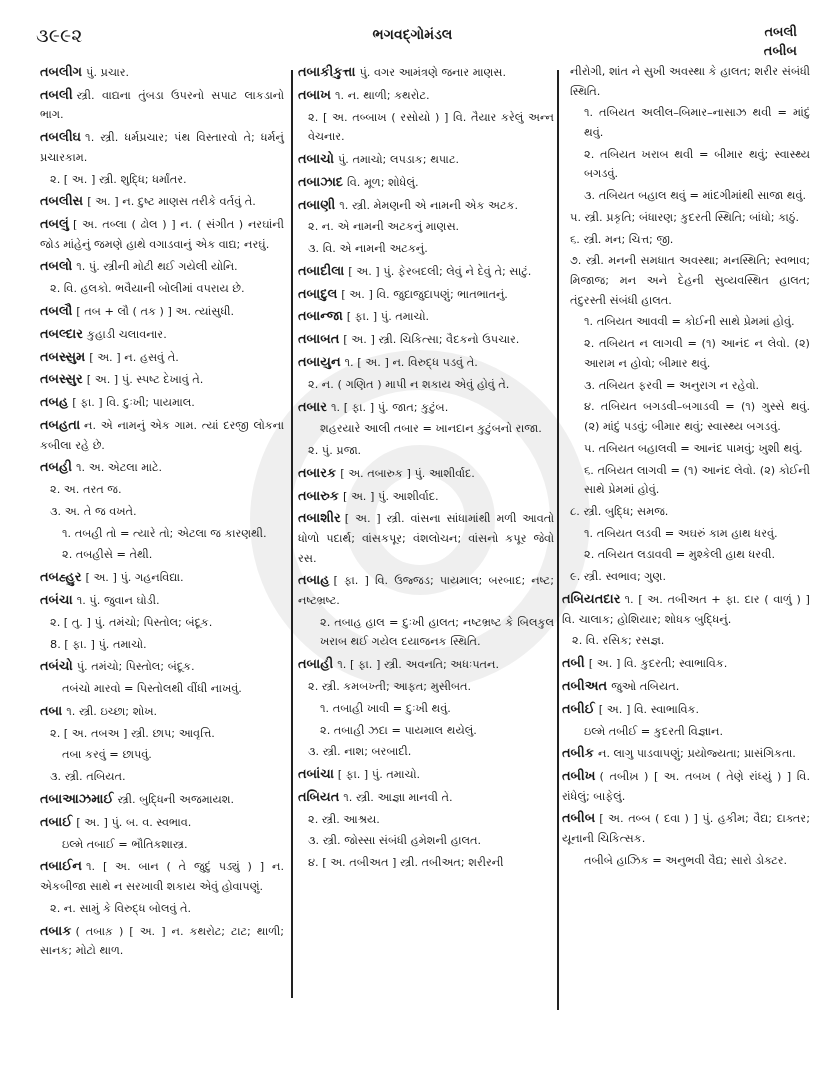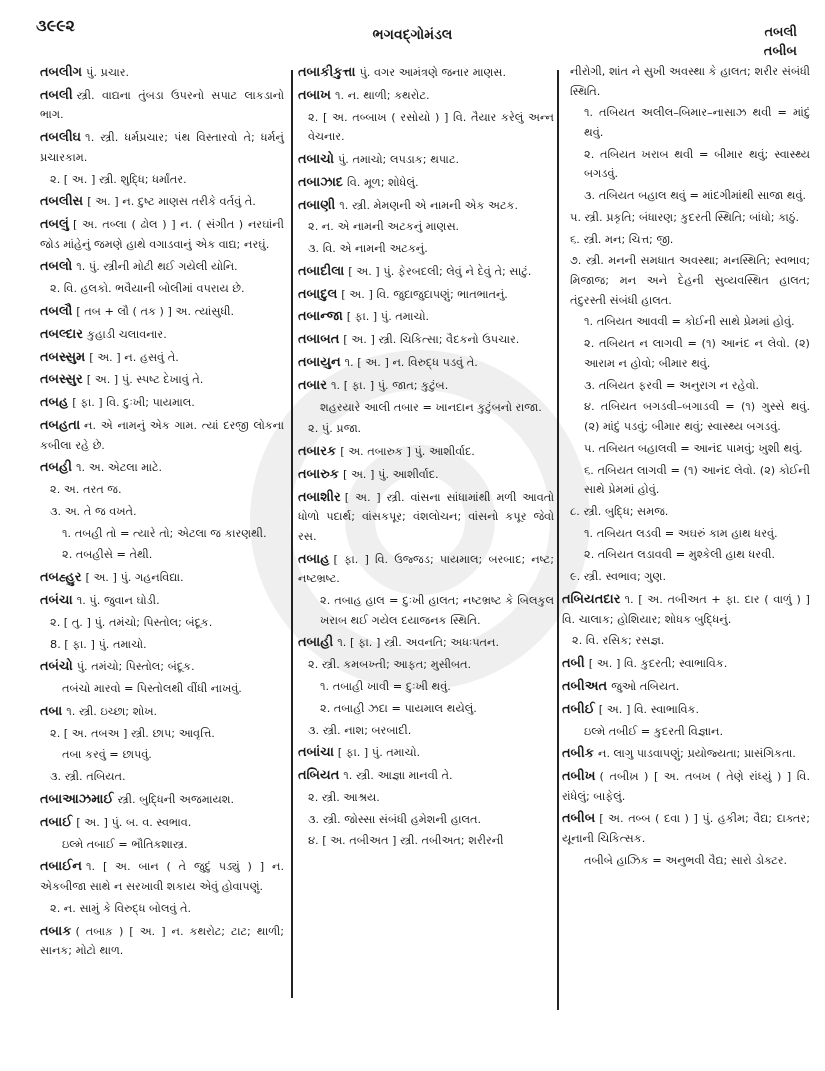--- a/index.html
+++ b/index.html
@@ -6,21 +6,21 @@
   body {
     width: 825px; height: 1071px; overflow: hidden; position: relative;
     font-family: "DejaVu Sans", "Liberation Sans", sans-serif;
     color: #1a1a1a;
   }
   .watermark {
     position: absolute; left: 250px; top: 240px; width: 340px; height: 560px;
     pointer-events: none; opacity: 0.06;
   }
   .header { position: absolute; top: 0; left: 0; width: 825px; height: 62px; }
-  .page-number { position: absolute; left: 36px; top: 16px; font-size: 16px; font-weight: bold; }
+  .page-number { position: absolute; left: 36px; top: 24px; font-size: 19px; font-weight: normal; }
   .running-title { position: absolute; left: 0; width: 825px; text-align: center; top: 26px; font-size: 14px; font-weight: bold; }
   .guide-words { position: absolute; right: 28px; top: 22px; text-align: right; font-size: 13px; font-weight: bold; line-height: 19px; }
   .columns { position: absolute; top: 62px; left: 40px; width: 770px; height: 990px; }
   .col { position: absolute; top: 0; height: 985px; font-size: 11.3px; line-height: 19.6px; }
   .col-1 { left: 0; width: 244px; }
   .col-2 { left: 258px; width: 256px; }
   .col-3 { left: 522px; width: 248px; }
   .divider { position: absolute; top: 70px; width: 1.5px; background: #222; }
   .divider-1 { left: 291px; height: 928px; }
   .divider-2 { left: 557px; height: 940px; }
@@ -96,20 +96,21 @@
       <div class="entry"><span class="hw">તબાચો</span><span class="body-text">પું. તમાચો; લપડાક; થપાટ.</span></div>
       <div class="entry"><span class="hw">તબાઝાદ</span><span class="body-text">વિ. મૂળ; શોધેલું.</span></div>
       <div class="entry"><span class="hw">તબાણી</span><span class="body-text">૧. સ્ત્રી. મેમણની એ નામની એક અટક.</span></div>
       <div class="entry sub"><span class="body-text">૨. ન. એ નામની અટકનું માણસ.</span></div>
       <div class="entry sub"><span class="body-text">૩. વિ. એ નામની અટકનું.</span></div>
       <div class="entry"><span class="hw">તબાદીલા</span><span class="body-text">[ અ. ] પું. ફેરબદલી; લેવું ને દેવું તે; સાટું.</span></div>
       <div class="entry"><span class="hw">તબાદુલ</span><span class="body-text">[ અ. ] વિ. જુદાજુદાપણું; ભાતભાતનું.</span></div>
       <div class="entry"><span class="hw">તબાન્જા</span><span class="body-text">[ ફા. ] પું. તમાચો.</span></div>
       <div class="entry"><span class="hw">તબાબત</span><span class="body-text">[ અ. ] સ્ત્રી. ચિકિત્સા; વૈદકનો ઉપચાર.</span></div>
       <div class="entry"><span class="hw">તબાયુન</span><span class="body-text">૧. [ અ. ] ન. વિરુદ્ધ પડવું તે.</span></div>
+      <div class="entry sub"><span class="body-text">૨. ન. ( ગણિત ) માપી ન શકાય એવું હોવું તે.</span></div>
       <div class="entry"><span class="hw">તબાર</span><span class="body-text">૧. [ ફા. ] પું. જાત; કુટુંબ.</span></div>
       <div class="entry sub2"><span class="body-text">શહરયારે આલી તબાર = ખાનદાન કુટુંબનો રાજા.</span></div>
       <div class="entry sub"><span class="body-text">૨. પું. પ્રજા.</span></div>
       <div class="entry"><span class="hw">તબારક</span><span class="body-text">[ અ. તબારુક ] પું. આશીર્વાદ.</span></div>
       <div class="entry"><span class="hw">તબારુક</span><span class="body-text">[ અ. ] પું. આશીર્વાદ.</span></div>
       <div class="entry"><span class="hw">તબાશીર</span><span class="body-text">[ અ. ] સ્ત્રી. વાંસના સાંધામાંથી મળી આવતો ધોળો પદાર્થ; વાંસકપૂર; વંશલોચન; વાંસનો કપૂર જેવો રસ.</span></div>
       <div class="entry"><span class="hw">તબાહ</span><span class="body-text">[ ફા. ] વિ. ઉજ્જડ; પાયમાલ; બરબાદ; નષ્ટ; નષ્ટભ્રષ્ટ.</span></div>
       <div class="entry sub2"><span class="body-text">૨. તબાહ હાલ = દુઃખી હાલત; નષ્ટભ્રષ્ટ કે બિલકુલ ખરાબ થઈ ગયેલ દયાજનક સ્થિતિ.</span></div>
       <div class="entry"><span class="hw">તબાહી</span><span class="body-text">૧. [ ફા. ] સ્ત્રી. અવનતિ; અધઃપતન.</span></div>
       <div class="entry sub"><span class="body-text">૨. સ્ત્રી. કમબખ્તી; આફત; મુસીબત.</span></div>

